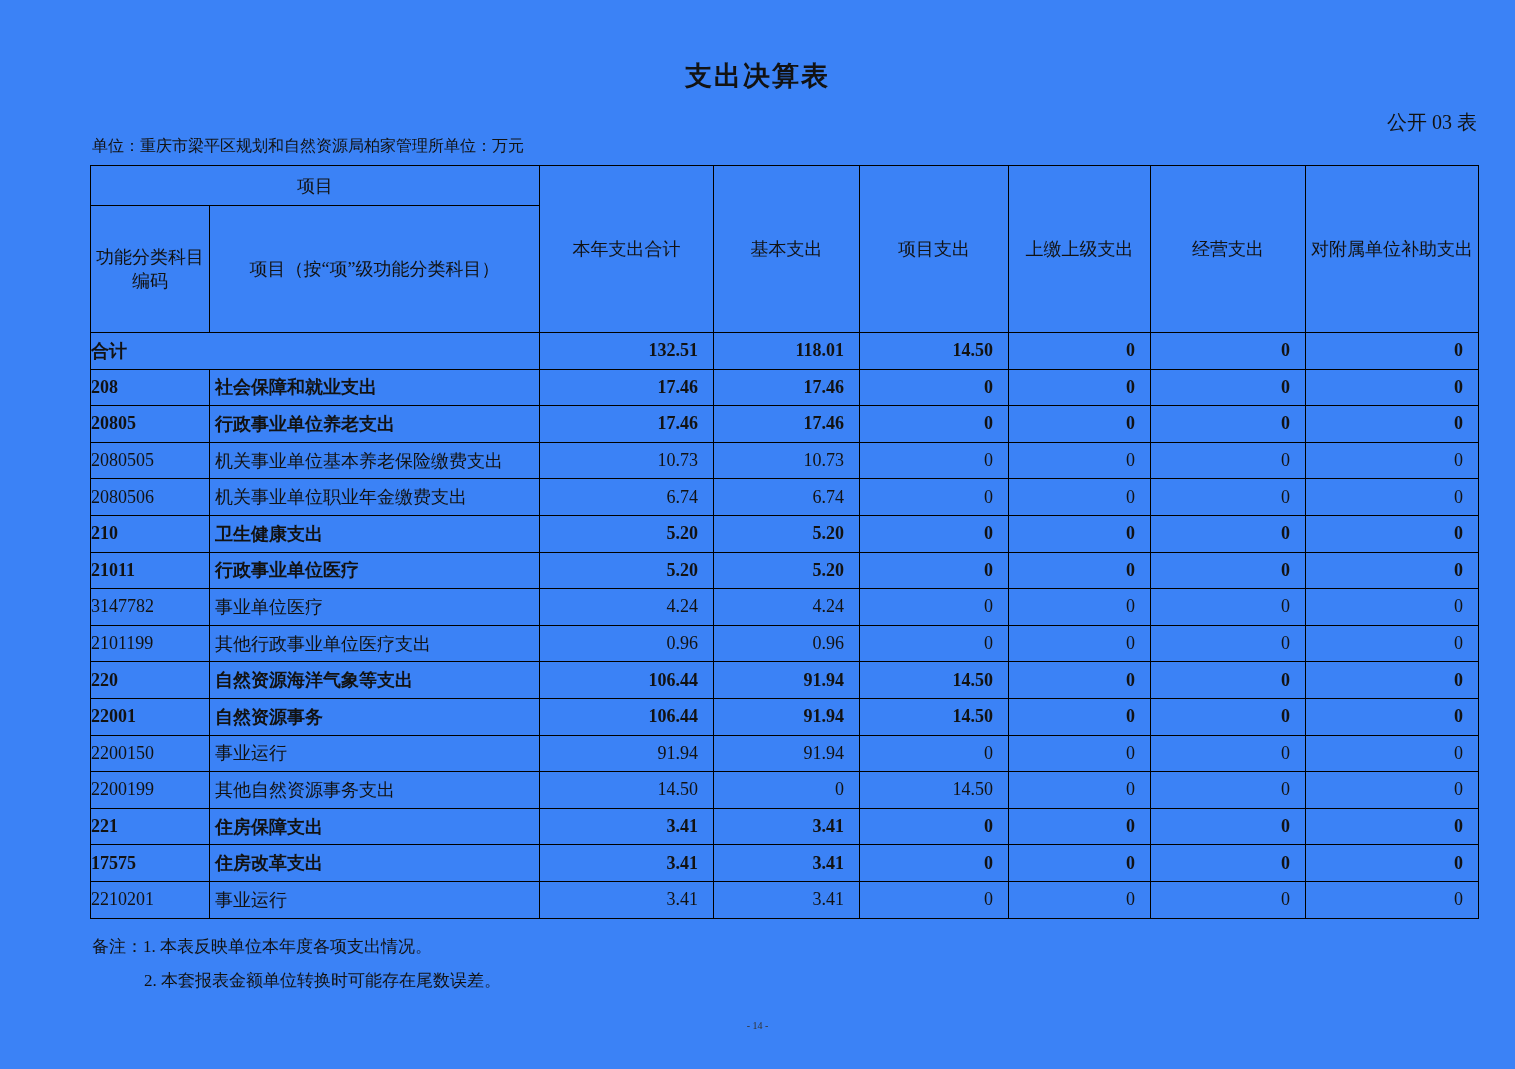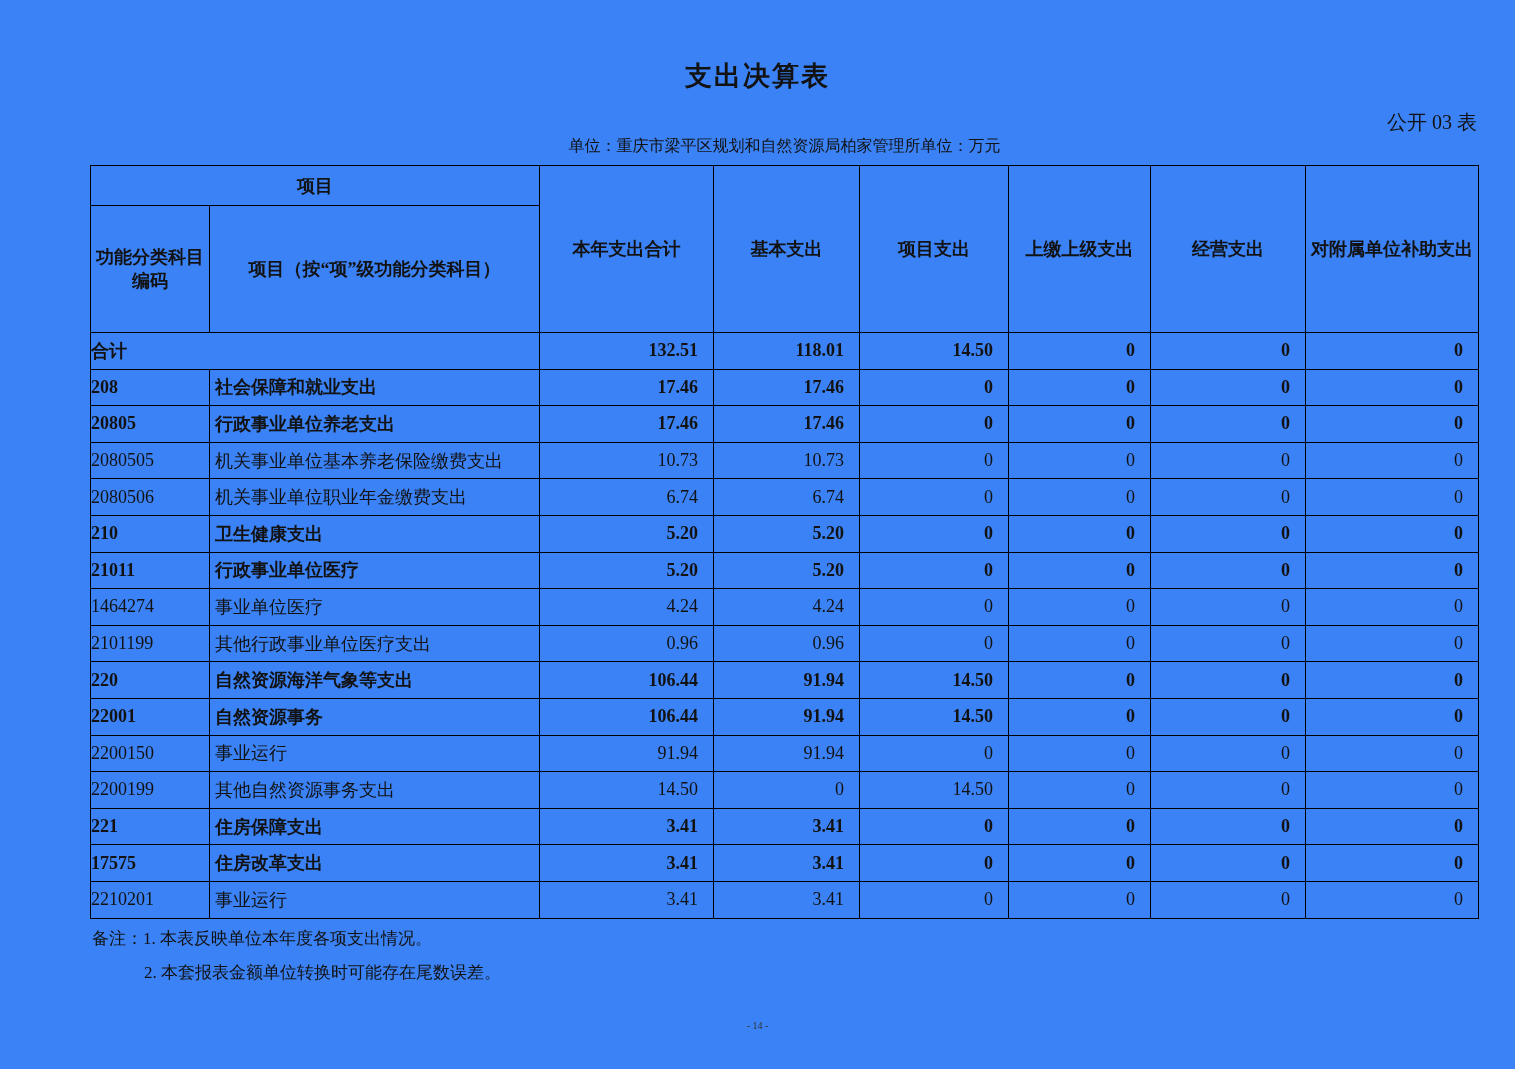--- a/index.html
+++ b/index.html
@@ -24,52 +24,52 @@
     line-height: 36px;
   }
   .table-label {
     margin: 18px 38px 0 0;
     text-align: right;
     font-size: 20px;
     line-height: 21px;
   }
   .unit-row {
     display: flex;
-    justify-content: center;
+    justify-content: flex-start;
     margin: 2px 38px 0 92px;
     font-size: 16px;
     line-height: 21px;
   }
   table.report {
     margin: 9px 0 0 90px;
     width: 1388px;
     border-collapse: collapse;
     table-layout: fixed;
   }
   table.report th, table.report td {
     border: 1px solid #000;
     font-size: 18px;
     vertical-align: middle;
     overflow: hidden;
   }
   table.report th {
-    font-weight: bold;
+    font-weight: normal;
     text-align: center;
     padding: 2px 4px;
   }
   thead tr.h1 { height: 40px; }
   thead tr.h2 { height: 127px; }
   tbody tr { height: 36.6px; }
   td.code { text-align: left; padding-left: 0; }
   td.item { text-align: left; padding-left: 5px; }
   td.num  { text-align: right; padding-right: 15px; }
   td.center { text-align: left; }
   tr.bold td { font-weight: bold; }
   .notes {
-    margin: 8px 0 0 92px;
+    margin: 16px 0 0 92px;
     font-size: 17px;
     line-height: 24px;
   }
   .notes .note-line2 { margin-left: 52px; margin-top: 10px; }
   .pageno {
     position: absolute;
     left: 0;
     right: 0;
     top: 1020px;
     text-align: center;
@@ -181,21 +181,21 @@
     <td class="code">21011</td>
     <td class="item">行政事业单位医疗</td>
     <td class="num">5.20</td>
     <td class="num">5.20</td>
     <td class="num">0</td>
     <td class="num">0</td>
     <td class="num">0</td>
     <td class="num">0</td>
   </tr>
         <tr>
-    <td class="code">1464274</td>
+    <td class="code">3147782</td>
     <td class="item">事业单位医疗</td>
     <td class="num">4.24</td>
     <td class="num">4.24</td>
     <td class="num">0</td>
     <td class="num">0</td>
     <td class="num">0</td>
     <td class="num">0</td>
   </tr>
         <tr>
     <td class="code">2101199</td>

